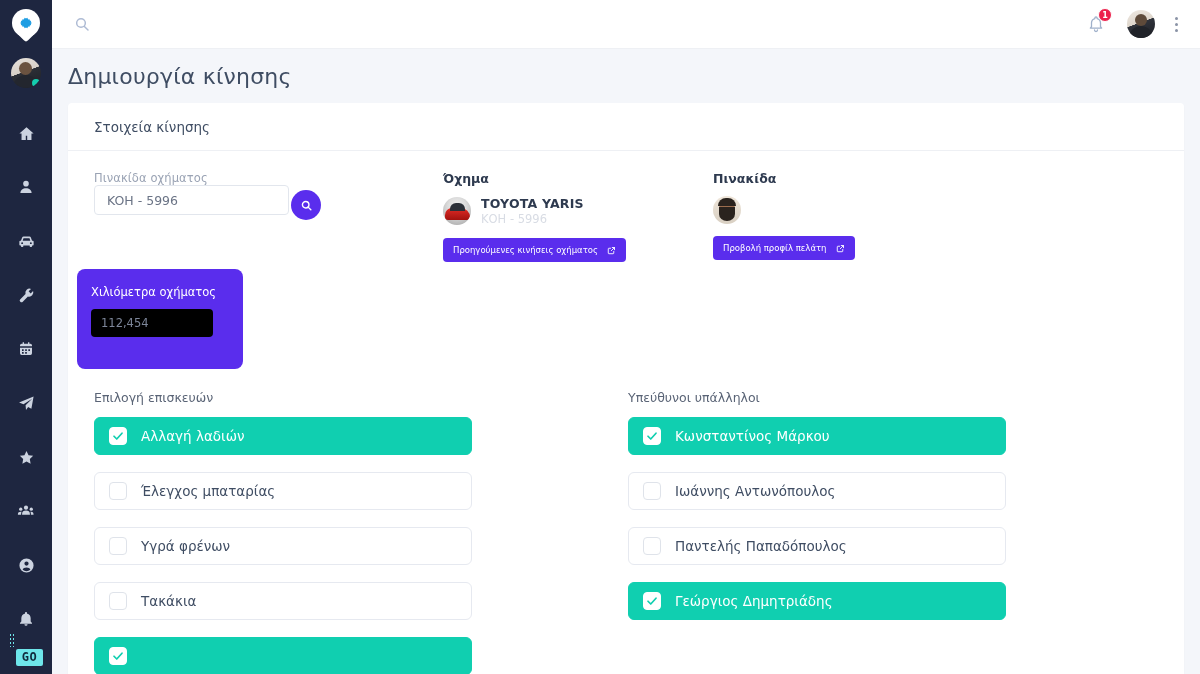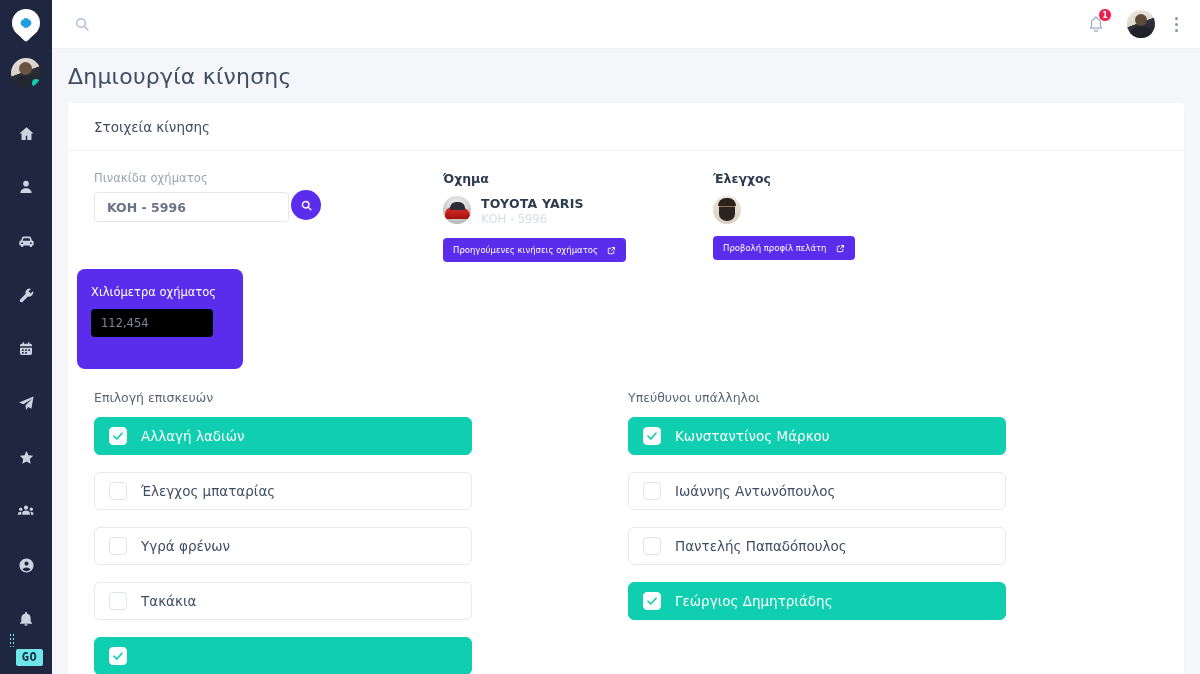--- a/index.html
+++ b/index.html
@@ -143,42 +143,42 @@
     border-bottom: 1px solid #eef0f4;
   }
   .card-header-title { font-size: 13.5px; color: #3f4d63; }
 
   .card-body { padding: 20px 26px 0 26px; position: relative; }
 
   .form-row { display: flex; align-items: flex-start; }
 
   .field { width: 215px; }
   .field-label {
-    font-size: 11.5px; color: #9aa3b4; display:block; margin-bottom: 7px;
+    font-size: 11.5px; color: #9aa3b4; display:block; 
     letter-spacing: .1px;
   }
   .plate-input {
     width: 195px; height: 30px;
     border: 1px solid #e2e6ed; border-radius: 4px;
     padding: 0 12px; font-size: 12.5px; color: #6a7385;
     font-family: "DejaVu Sans", "Liberation Sans", sans-serif;
-    outline: none; background: #fff; font-weight: bold;
+    outline: none; background: #fff;
   }
   .search-btn {
     width: 30px; height: 30px; border-radius: 50%;
     background: #5a2ded; border: none; cursor: pointer;
     display:flex; align-items:center; justify-content:center;
     margin-left: 8px; margin-top: 19px;
   }
 
   .info-col { margin-left: 0; }
   .col-vehicle { margin-left: 122px; width: 200px; }
   .col-customer { width: 200px; }
   .col-title { font-size: 12.5px; color: #2e3a4f; font-weight: 700; margin-bottom: 10px; }
-  .entity { display:flex; align-items:flex-start; gap: 10px; margin-bottom: 12px; }
+  .entity { display:flex; align-items:center; gap: 10px; margin-bottom: 12px; }
   .entity-thumb { width: 28px; height: 28px; border-radius: 50%; overflow:hidden; position: relative; flex:0 0 28px; }
   .car-thumb { background: radial-gradient(circle at 50% 35%, #f3f3f3 0%, #dcdcdc 40%, #9f9f9f 100%); }
   .car-thumb::after {
     content:""; position:absolute; left: 2px; top: 11px; width: 25px; height: 12px;
     background: linear-gradient(180deg,#e02b26 0%, #a2120f 100%);
     border-radius: 7px 9px 3px 3px;
   }
   .car-thumb::before {
     content:""; position:absolute; left: 7px; top: 6px; width: 15px; height: 8px;
     background: #2b3038; border-radius: 6px 6px 0 0; z-index:2;
@@ -394,21 +394,21 @@
             <button class="link-btn">
               <span>Προηγούμενες κινήσεις οχήματος</span>
               <svg width="9" height="9" viewBox="0 0 24 24" fill="none" stroke="#fff" stroke-width="2.4">
                   <path d="M14 4h6v6M20 4l-8.5 8.5" stroke-linecap="round" stroke-linejoin="round"></path>
                   <path d="M18 14.5V19a1.6 1.6 0 0 1-1.6 1.6H5A1.6 1.6 0 0 1 3.4 19V7.6A1.6 1.6 0 0 1 5 6h4.6" stroke-linecap="round" stroke-linejoin="round"></path>
                 </svg>
             </button>
           </div>
 
           <div class="info-col col-customer" style="margin-left:70px;">
-            <div class="col-title">Έλεγχος</div>
+            <div class="col-title">Πινακίδα</div>
             <div class="entity">
               <div class="entity-thumb person-thumb">
                 <div class="face"></div>
                   <div class="hair"></div>
                   <div class="beard"></div>
               </div>
             </div>
             <button class="link-btn">
               <span>Προβολή προφίλ πελάτη</span>
               <svg width="9" height="9" viewBox="0 0 24 24" fill="none" stroke="#fff" stroke-width="2.4">

